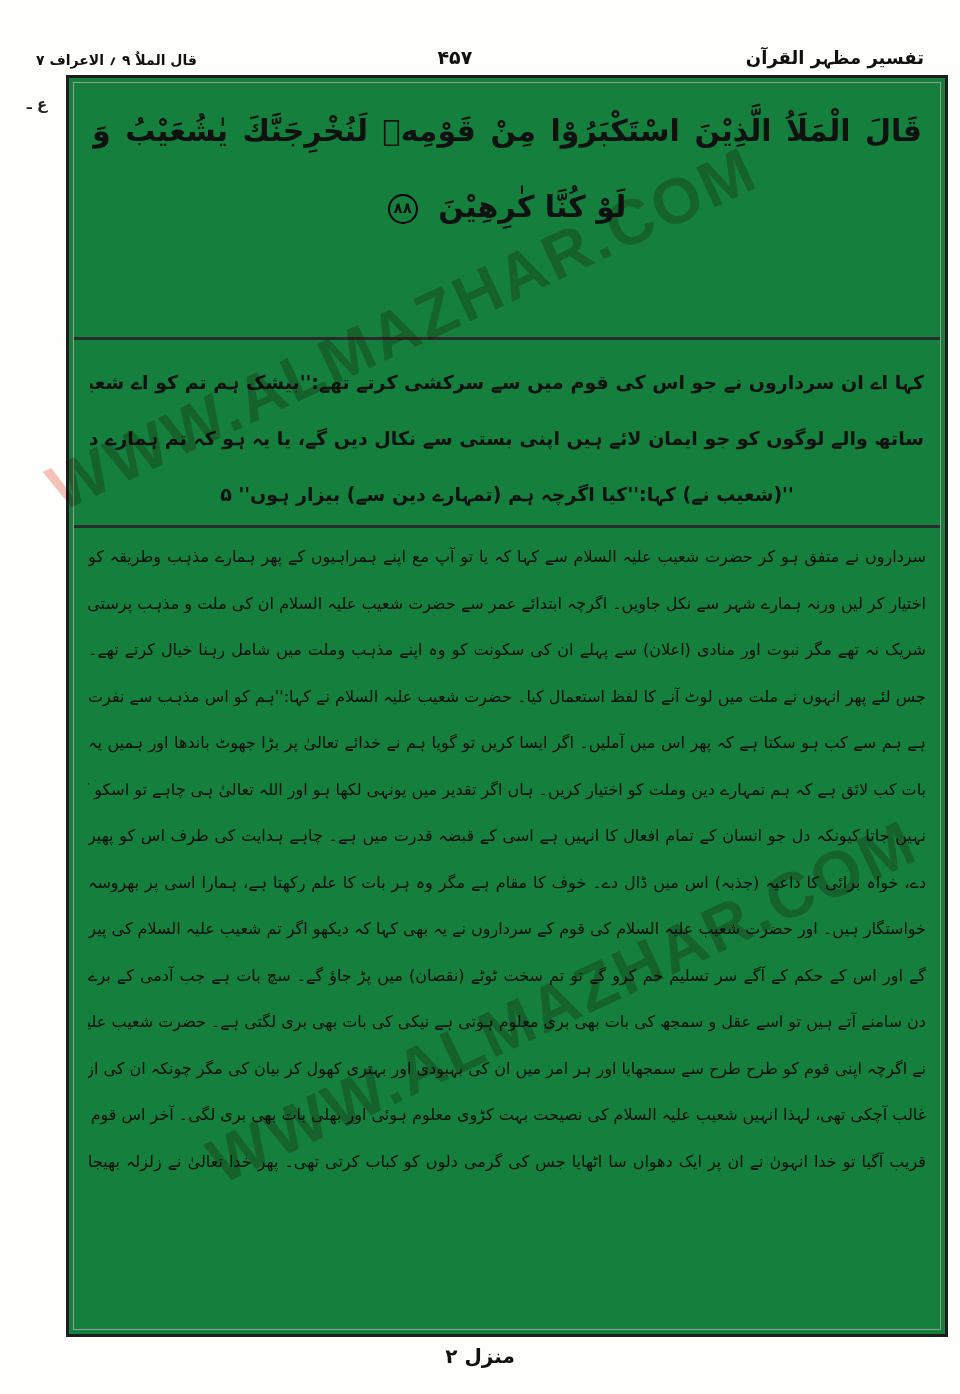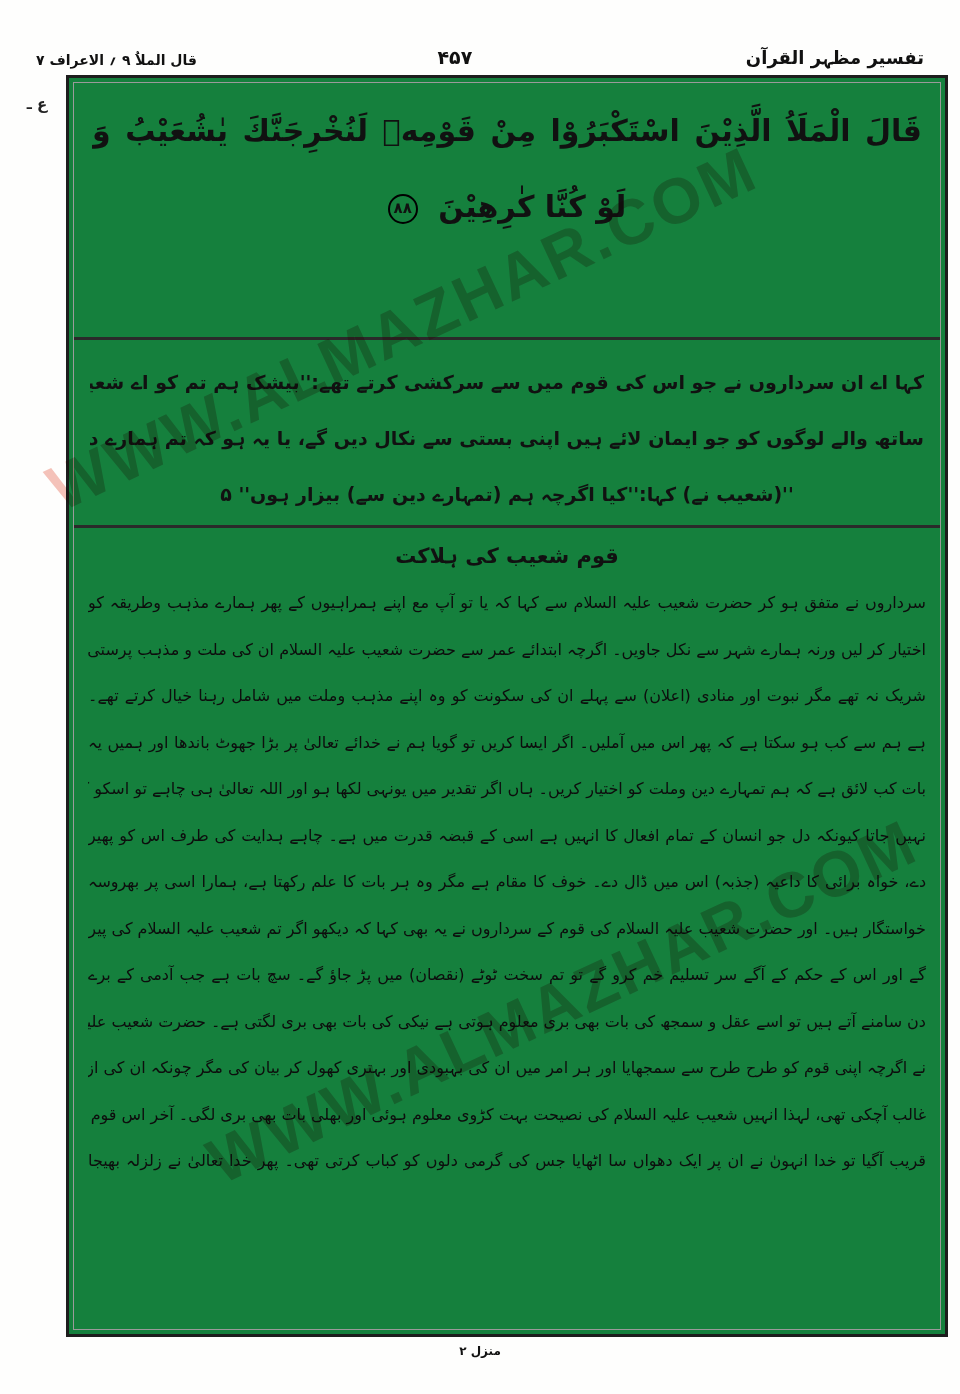--- a/index.html
+++ b/index.html
@@ -84,21 +84,21 @@
   }
   .c-line {
     font-size: 16px; line-height: 46.5px; height: 46.5px; direction: rtl;
     text-align: justify; text-align-last: justify;
     overflow: hidden; white-space: nowrap; color: #0d0d0d;
   }
 
   
   .footer {
     position: absolute; top: 1344px; left: 0; right: 0;
-    text-align: center; font-size: 12px; font-weight: bold; direction: rtl;
+    text-align: center; font-size: 20px; font-weight: bold; direction: rtl;
   }
 
   
   .watermark {
     position: absolute; z-index: 5; pointer-events: none;
     font-family: "Liberation Sans", sans-serif;
     font-weight: bold; font-size: 64px; letter-spacing: 3px;
     color: rgba(232, 122, 104, 0.45);
     mix-blend-mode: multiply;
     white-space: nowrap; direction: ltr;
@@ -131,24 +131,24 @@
         </div>
       </div>
 
       <div class="translation">
         <div class="t-line">کہا اے ان سرداروں نے جو اس کی قوم میں سے سرکشی کرتے تھے:''بیشک ہم تم کو اے شعیب! اور تمہارے</div>
         <div class="t-line">ساتھ والے لوگوں کو جو ایمان لائے ہیں اپنی بستی سے نکال دیں گے، یا یہ ہو کہ تم ہمارے دین میں پھر آ جاؤ</div>
         <div class="t-line center">''(شعیب نے) کہا:''کیا اگرچہ ہم (تمہارے دین سے) بیزار ہوں'' ۵</div>
       </div>
 
       <div class="commentary">
-        <div class="c-heading">قوم شعیب کی ہلاکت</div>
         <div class="c-line">سرداروں نے متفق ہو کر حضرت شعیب علیہ السلام سے کہا کہ یا تو آپ مع اپنے ہمراہیوں کے پھر ہمارے مذہب وطریقہ کو</div>
         <div class="c-line">اختیار کر لیں ورنہ ہمارے شہر سے نکل جاویں۔ اگرچہ ابتدائے عمر سے حضرت شعیب علیہ السلام ان کی ملت و مذہب پرستی کے</div>
         <div class="c-line">شریک نہ تھے مگر نبوت اور منادی (اعلان) سے پہلے ان کی سکونت کو وہ اپنے مذہب وملت میں شامل رہنا خیال کرتے تھے۔</div>
+        <div class="c-line">جس لئے پھر انہوں نے ملت میں لوٹ آنے کا لفظ استعمال کیا۔ حضرت شعیب علیہ السلام نے کہا:''ہم کو اس مذہب سے نفرت</div>
         <div class="c-line">ہے ہم سے کب ہو سکتا ہے کہ پھر اس میں آملیں۔ اگر ایسا کریں تو گویا ہم نے خدائے تعالیٰ پر بڑا جھوٹ باندھا اور ہمیں یہ</div>
         <div class="c-line">بات کب لائق ہے کہ ہم تمہارے دین وملت کو اختیار کریں۔ ہاں اگر تقدیر میں یونہی لکھا ہو اور اللہ تعالیٰ ہی چاہے تو اسکو کچھ کہا</div>
         <div class="c-line">نہیں جاتا کیونکہ دل جو انسان کے تمام افعال کا انہیں ہے اسی کے قبضہ قدرت میں ہے۔ چاہے ہدایت کی طرف اس کو پھیر</div>
         <div class="c-line">دے، خواہ برائی کا داعیہ (جذبہ) اس میں ڈال دے۔ خوف کا مقام ہے مگر وہ ہر بات کا علم رکھتا ہے، ہمارا اسی پر بھروسہ</div>
         <div class="c-line">خواستگار ہیں۔ اور حضرت شعیب علیہ السلام کی قوم کے سرداروں نے یہ بھی کہا کہ دیکھو اگر تم شعیب علیہ السلام کی پیروی کرو</div>
         <div class="c-line">گے اور اس کے حکم کے آگے سر تسلیم خم کرو گے تو تم سخت ٹوٹے (نقصان) میں پڑ جاؤ گے۔ سچ بات ہے جب آدمی کے برے</div>
         <div class="c-line">دن سامنے آتے ہیں تو اسے عقل و سمجھ کی بات بھی بری معلوم ہوتی ہے نیکی کی بات بھی بری لگتی ہے۔ حضرت شعیب علیہ السلام</div>
         <div class="c-line">نے اگرچہ اپنی قوم کو طرح طرح سے سمجھایا اور ہر امر میں ان کی بہبودی اور بہتری کھول کر بیان کی مگر چونکہ ان کی ازلی شقاوت</div>
         <div class="c-line">غالب آچکی تھی، لہذا انہیں شعیب علیہ السلام کی نصیحت بہت کڑوی معلوم ہوئی اور بھلی بات بھی بری لگی۔ آخر اس قوم کا بھی وقت</div>
         <div class="c-line">قریب آگیا تو خدا انہوںٰ نے ان پر ایک دھواں سا اٹھایا جس کی گرمی دلوں کو کباب کرتی تھی۔ پھر خدا تعالیٰ نے زلزلہ بھیجا</div>

